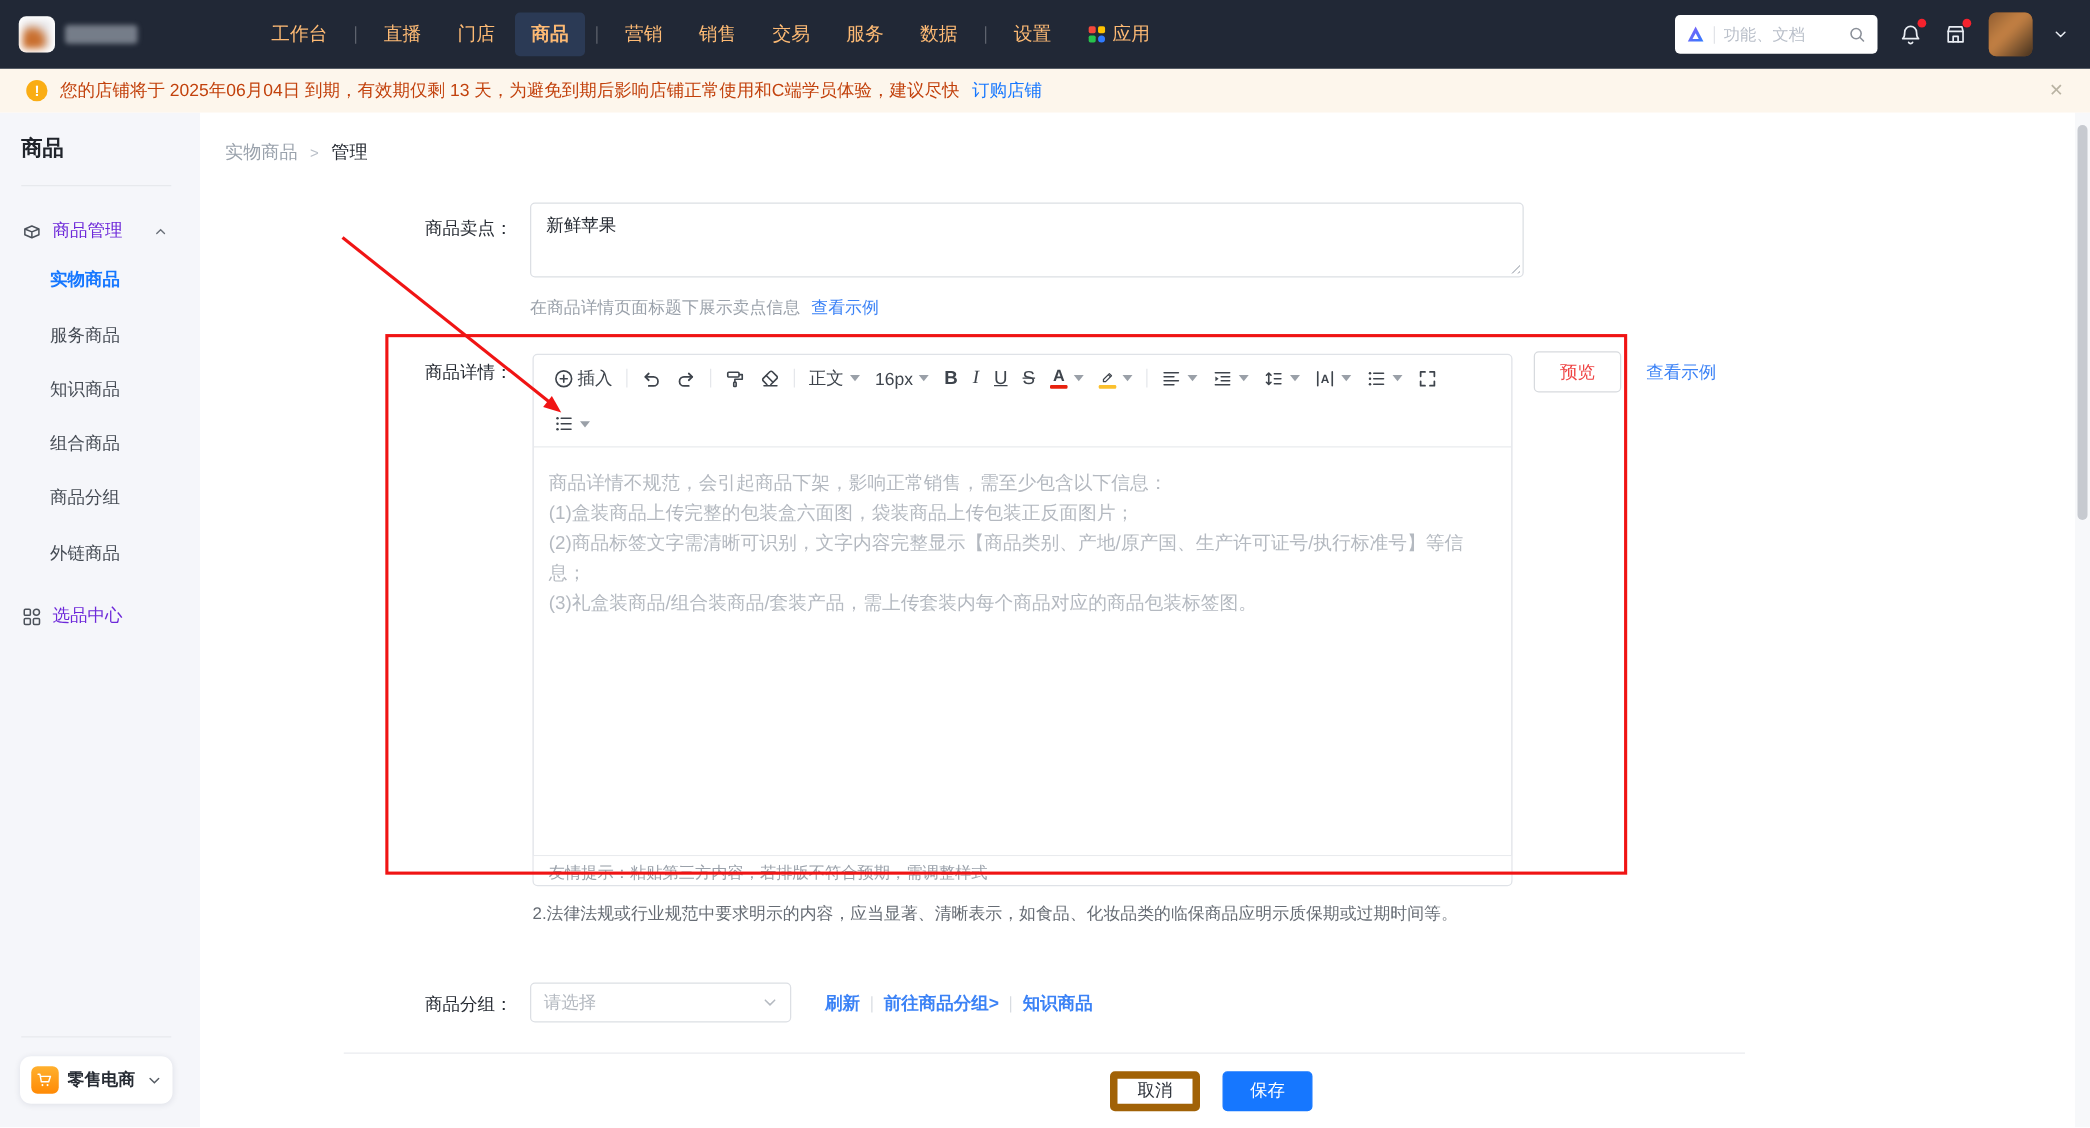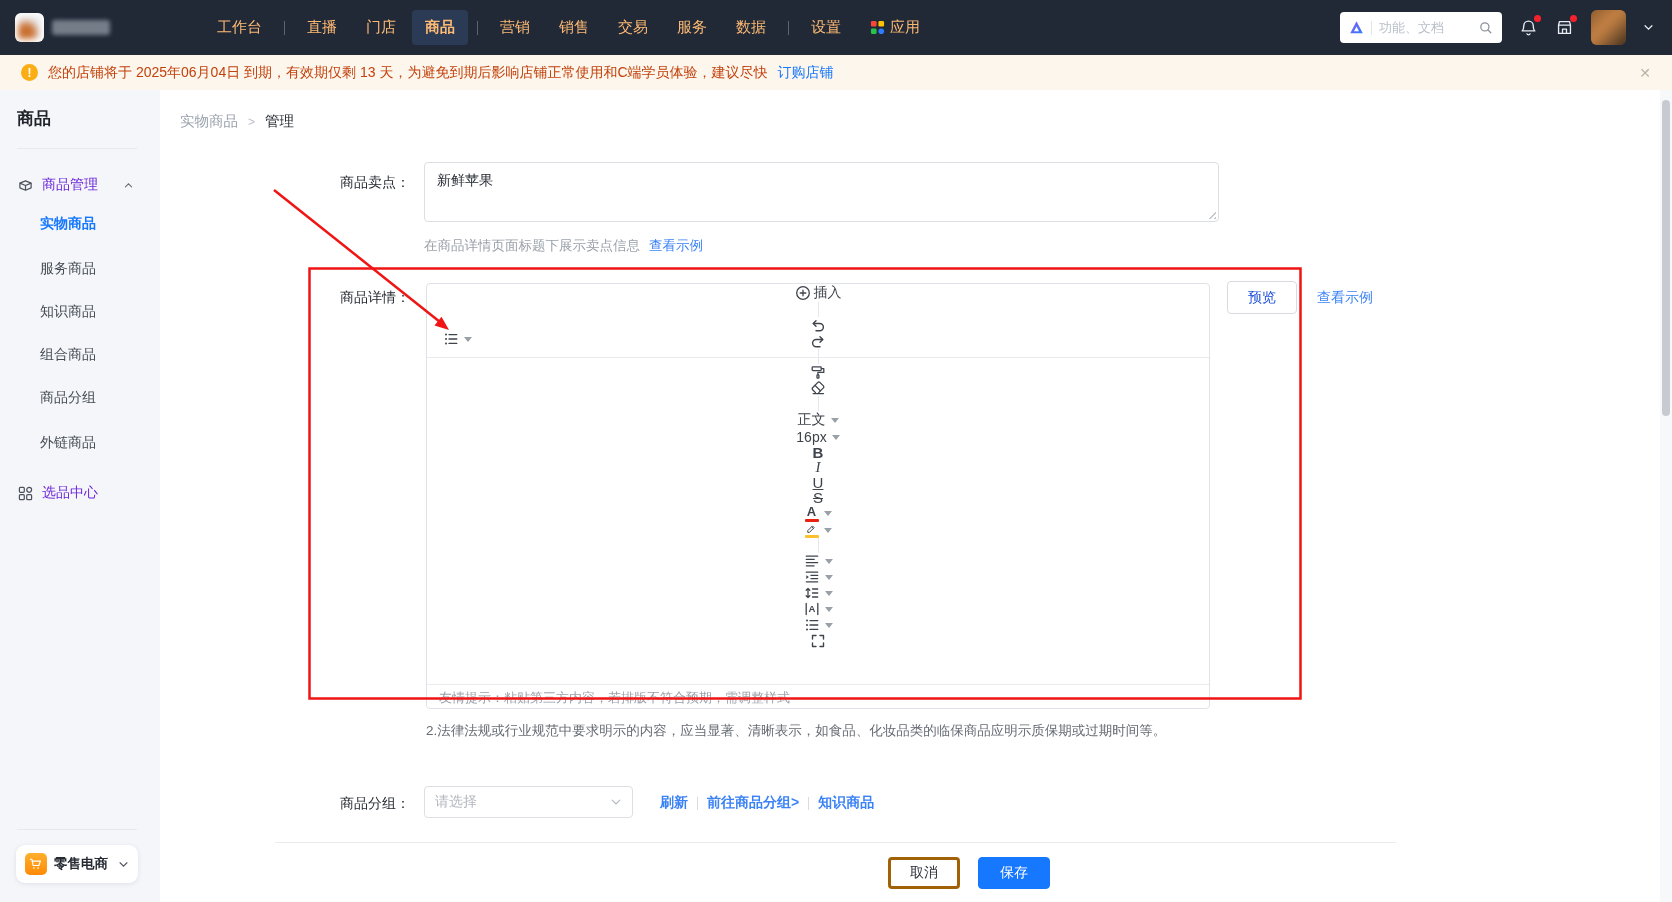--- a/index.html
+++ b/index.html
@@ -80,21 +80,21 @@
     color:#262b33; background:#fff; cursor:text; }
   .resize-corner { position:absolute; right:2px; bottom:2px; width:10px; height:10px;
     background:repeating-linear-gradient(135deg, transparent 0 2px, #c3c7cd 2px 3.4px); cursor:nwse-resize;
     clip-path:polygon(100% 0, 100% 100%, 0 100%); }
   .sp-hint { position:absolute; left:424px; top:237px; font-size:13.5px; color:#9aa1aa;
     display:flex; gap:9px; align-items:center; }
   .link { color:#3b82f6; cursor:pointer; }
   
   .editor { position:absolute; left:426px; top:283px; width:784px; height:426px;
     border:1px solid #dfe2e7; border-radius:4px; background:#fff; }
-  .tb-row1 { display:flex; align-items:center; height:37px; padding:0 10px;flex-direction:column; }
+  .tb-row1 { display:flex; align-items:center; height:37px; padding:0 10px; }
   .tb-row2 { display:flex; align-items:center; height:37px; padding:0 10px;
     border-bottom:1px solid #e9ebee; }
   .tool { display:flex; align-items:center; gap:3px; padding:0 6px; height:26px; border-radius:3px;
     color:#3e444c; font-size:14px; cursor:pointer; white-space:nowrap; }
   .glyph { font-size:15px; line-height:1; }
   .g-bold { font-weight:bold; }
   .g-italic { font-style:italic; font-family:"Liberation Serif","DejaVu Serif",serif; }
   .g-under { text-decoration:underline; }
   .g-strike { text-decoration:line-through; }
   .vd { width:1px; height:15px; background:#e5e7eb; margin:0 5px; flex:none; }
@@ -102,36 +102,36 @@
     border-top:5px solid #9aa0a8; margin-left:2px; }
   .stack { display:inline-flex; flex-direction:column; align-items:center; gap:1px; }
   .cbar { width:14px; height:3px; border-radius:1px; }
   .cbar-red { background:#e8220e; }
   .cbar-amber { background:#fbc02d; }
   .ed-body { padding:17px 12px 0 12px; font-size:15px; line-height:24px; color:#b4b9c0; cursor:text; }
   .ed-body p { margin:0; }
   .ed-footer { position:absolute; left:0; right:0; bottom:0; height:24px; border-top:1px solid #e9ebee;
     font-size:13px; color:#9aa1aa; padding:4px 0 0 12px; overflow:hidden; background:#fff; border-radius:0 0 4px 4px; }
   .preview-btn { position:absolute; left:1227px; top:281px; width:70px; height:33px; background:#fff;
-    border:1px solid #d7dade; border-radius:4px; font-size:14px; color:#1d4ed8;
+    border:1px solid #d7dade; border-radius:4px; font-size:14px; color:#ef4444;
     display:flex; align-items:center; justify-content:center; cursor:pointer; }
   .example2 { position:absolute; left:1317px; top:289px; font-size:14px; }
   .notes { position:absolute; left:426px; top:719px; font-size:13.5px; color:#666c74; line-height:23px; }
   
   .group-select { position:absolute; left:424px; top:786px; width:209px; height:32px;
     border:1px solid #dcdfe4; border-radius:4px; display:flex; align-items:center;
     padding:0 10px; font-size:14px; color:#b4b9c0; background:#fff; cursor:pointer; }
   .group-links { position:absolute; left:660px; top:794px; display:flex; align-items:center;
     gap:9px; font-size:14px;font-weight:bold; }
   .glink-sep { width:1px; height:13px; background:#d8dce1; }
   
   .footer-div { position:absolute; left:275px; top:842px; width:1121px; height:1px; background:#eaecef; }
   .btn { position:absolute; top:857px; width:72px; height:32px; border-radius:4px; font-size:14px;
     display:flex; align-items:center; justify-content:center; cursor:pointer; }
-  .btn-cancel { left:888px; background:#fff; border:3px solid #a16207; color:#2b3039; }
+  .btn-cancel { left:888px; background:#fff; border:6px solid #a16207; color:#2b3039; }
   .btn-save { left:978px; background:#1677ff; border:1px solid #1677ff; color:#fff; }
   
   .annotation { position:absolute; left:0; top:0; width:1672px; height:902px;
     pointer-events:none; z-index:40; }
   svg.ic { display:block; }
 </style>
 </head>
 <body>
 
 <div class="topbar">
@@ -419,20 +419,26 @@
     <span class="tool">
       <svg class="ic" width="16" height="16" viewBox="0 0 16 16" fill="none" stroke="#3e444c" stroke-width="1.3" stroke-linecap="round">
           <circle cx="3" cy="3.6" r="1" fill="#3e444c" stroke="none"></circle>
           <circle cx="3" cy="8" r="1" fill="#3e444c" stroke="none"></circle>
           <circle cx="3" cy="12.4" r="1" fill="#3e444c" stroke="none"></circle>
           <path d="M6 3.6h7.8M6 8h7.8M6 12.4h7.8"></path>
         </svg>
       <span class="caret"></span>
     </span>
   </div>
+  <div class="ed-body">
+    <p>商品详情不规范，会引起商品下架，影响正常销售，需至少包含以下信息：</p>
+    <p>(1)盒装商品上传完整的包装盒六面图，袋装商品上传包装正反面图片；</p>
+    <p>(2)商品标签文字需清晰可识别，文字内容完整显示【商品类别、产地/原产国、生产许可证号/执行标准号】等信息；</p>
+    <p>(3)礼盒装商品/组合装商品/套装产品，需上传套装内每个商品对应的商品包装标签图。</p>
+  </div>
   <div class="ed-footer">友情提示：粘贴第三方内容，若排版不符合预期，需调整样式</div>
 </div>
 
 <div class="preview-btn">预览</div>
 <div class="example2 link">查看示例</div>
 
 <div class="notes">
   <div>2.法律法规或行业规范中要求明示的内容，应当显著、清晰表示，如食品、化妆品类的临保商品应明示质保期或过期时间等。</div>
 </div>
 

